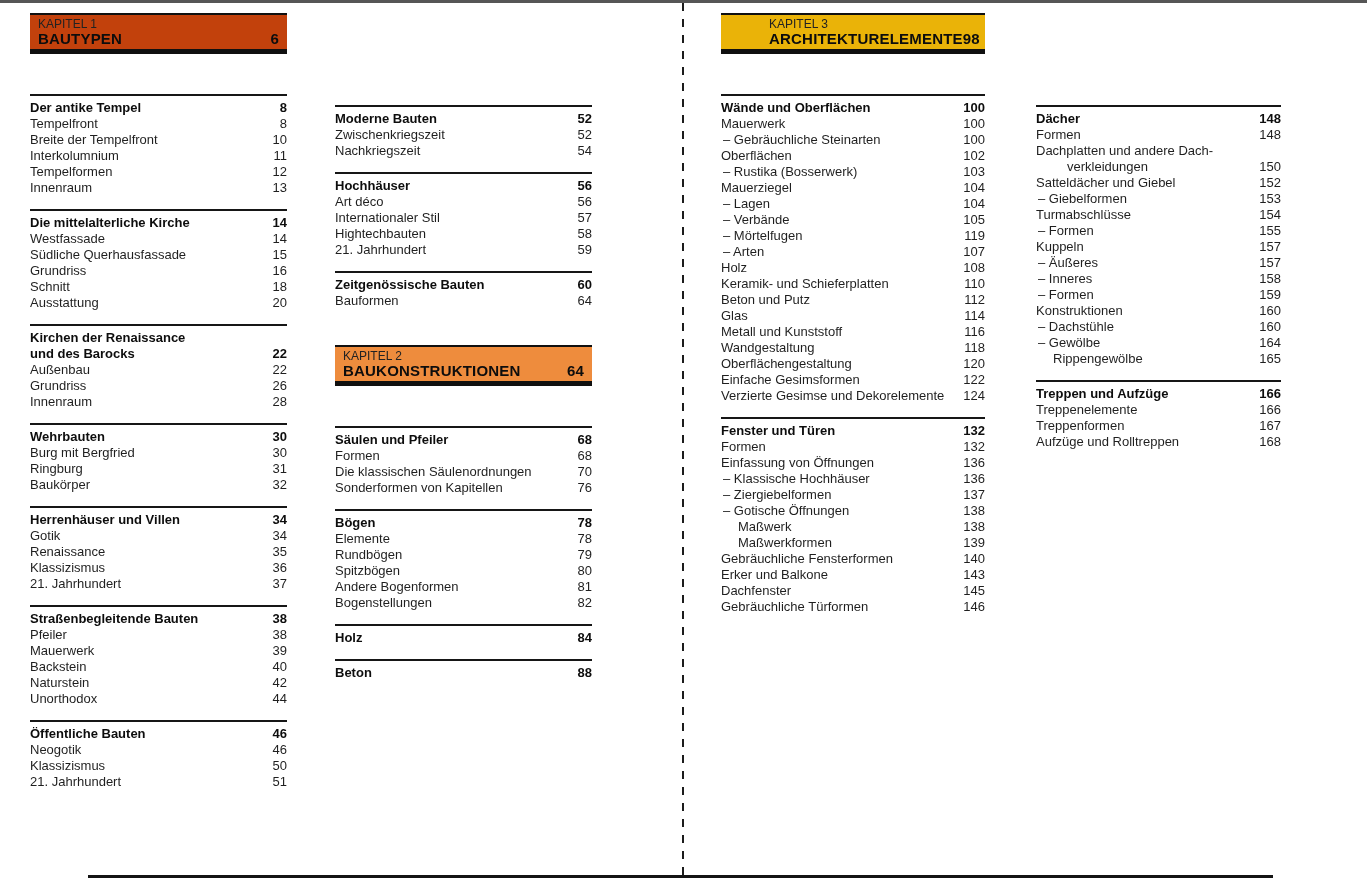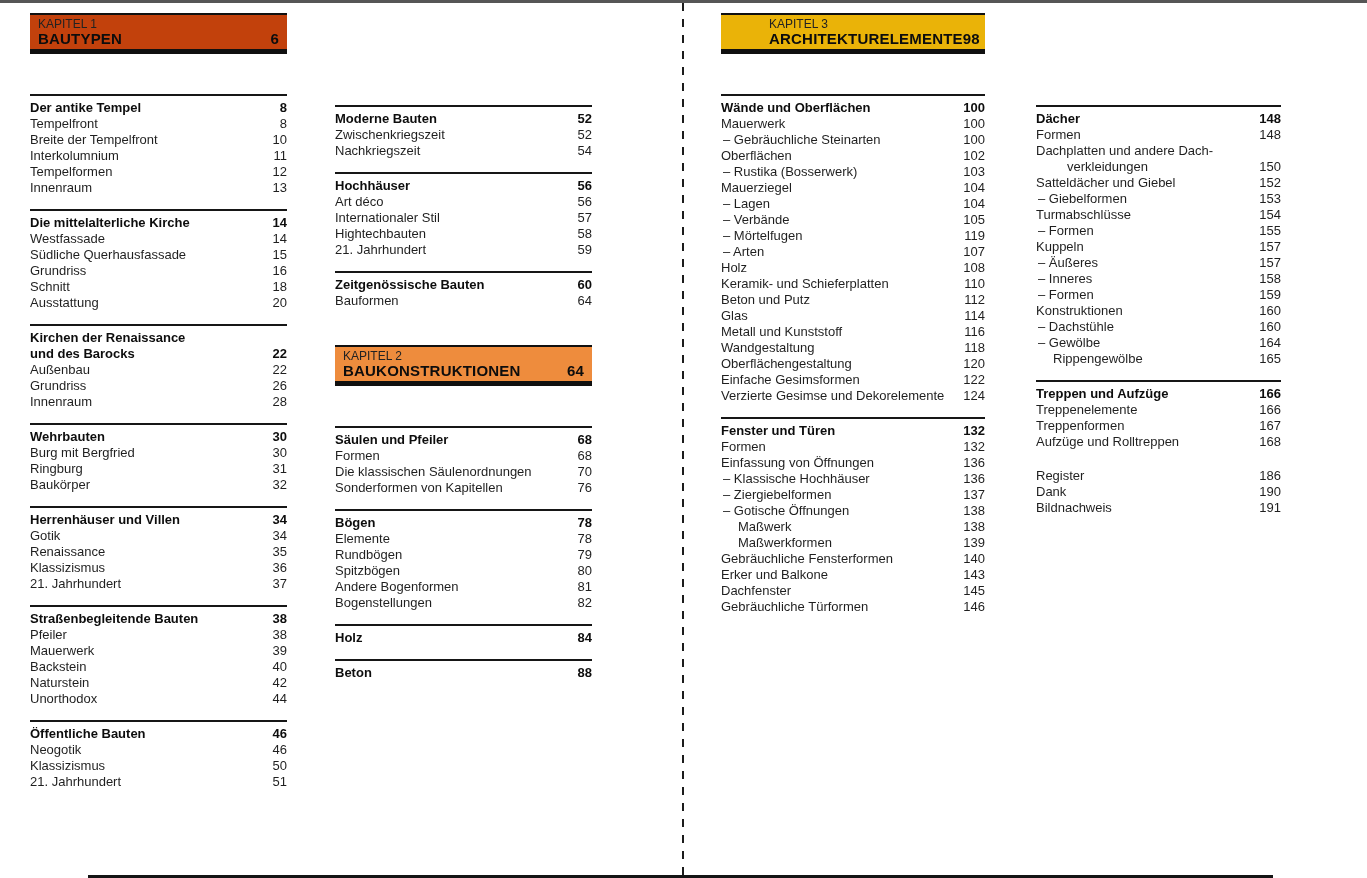--- a/index.html
+++ b/index.html
@@ -552,28 +552,14 @@
         </div>
         <div class="row">
           <span class="lbl">Treppenformen</span>
           <span class="pg">167</span>
         </div>
         <div class="row">
           <span class="lbl">Aufzüge und Rolltreppen</span>
           <span class="pg">168</span>
         </div>
       </div>
-      <div class="section no-rule">
-        <div class="row">
-          <span class="lbl">Register</span>
-          <span class="pg">186</span>
-        </div>
-        <div class="row">
-          <span class="lbl">Dank</span>
-          <span class="pg">190</span>
-        </div>
-        <div class="row">
-          <span class="lbl">Bildnachweis</span>
-          <span class="pg">191</span>
-        </div>
-      </div>
     </div>
   </div>
 
 </body></html>

